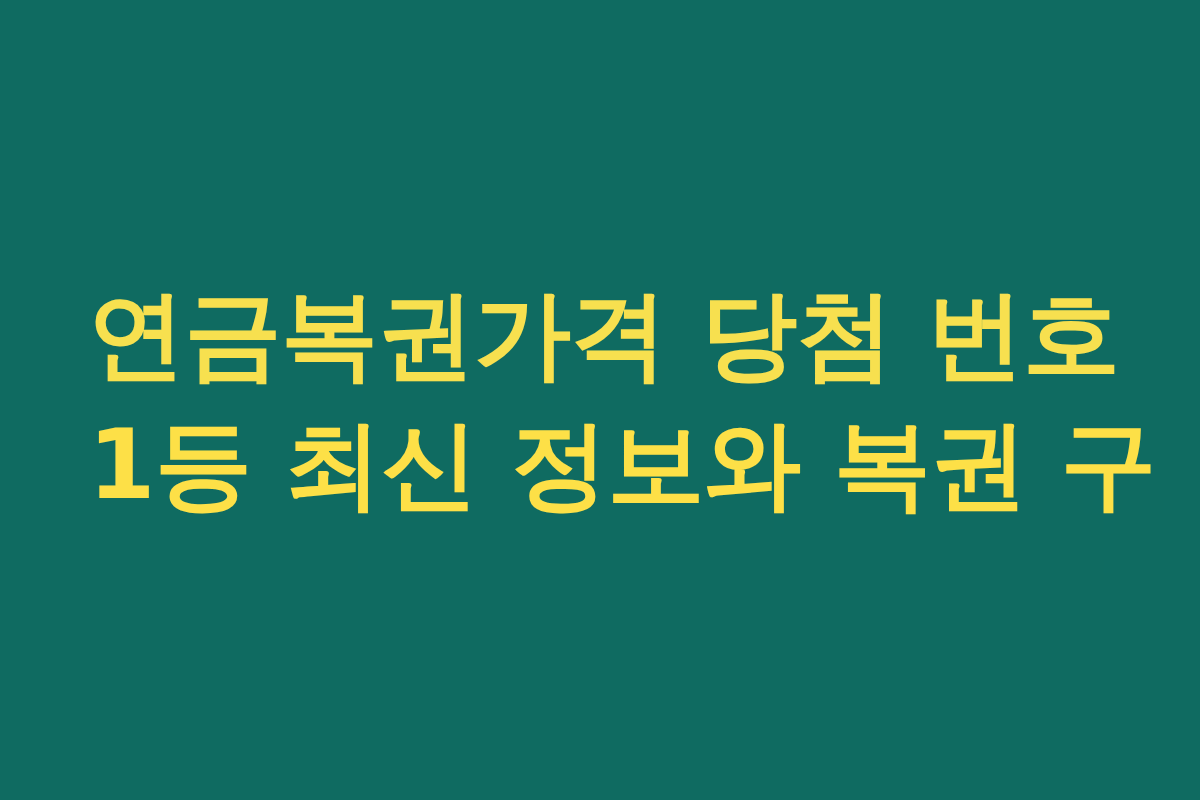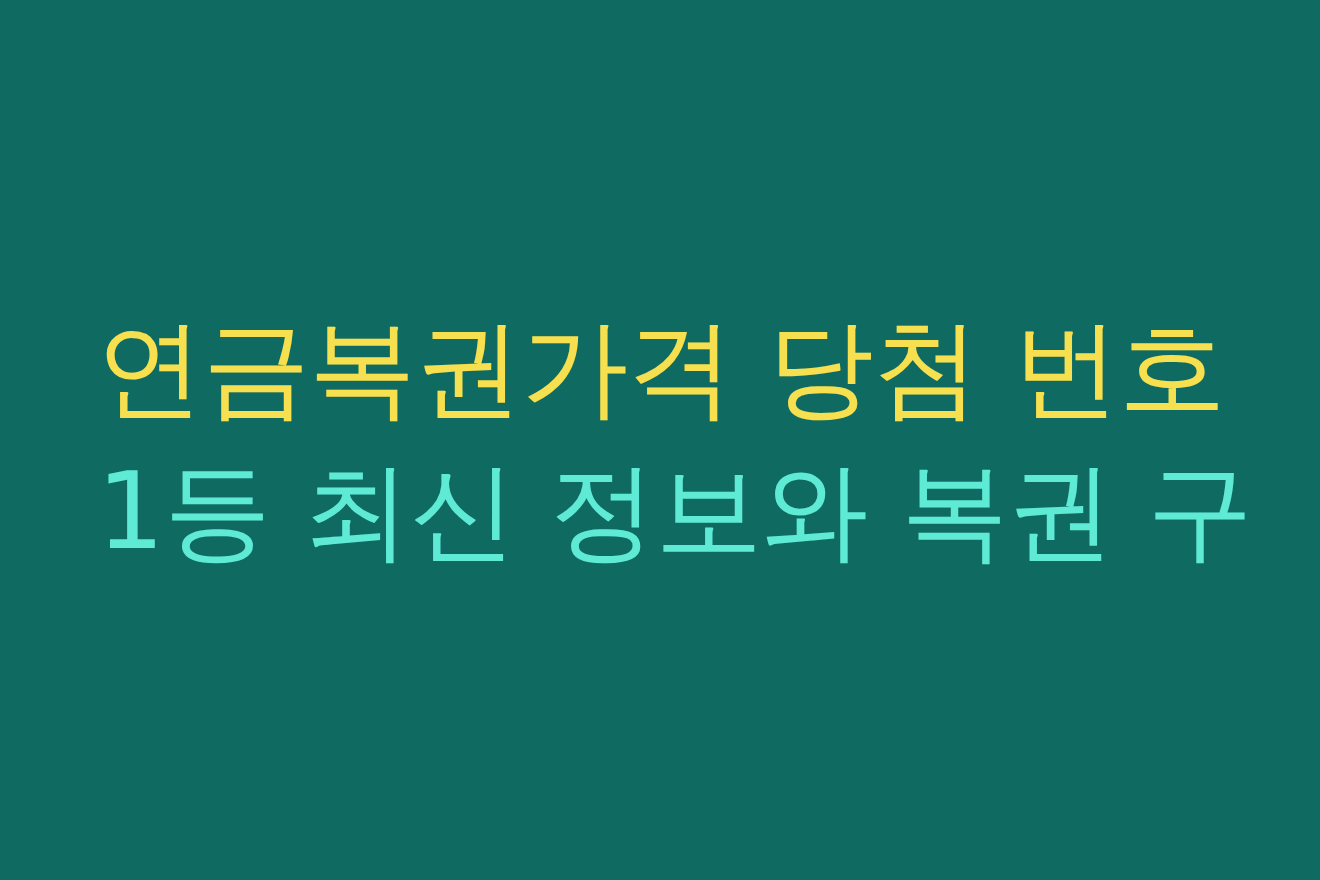--- a/index.html
+++ b/index.html
@@ -30,21 +30,21 @@
   #title-block {
     display: block;
     width: 100%;
     margin: 0;
     padding: 0;
   }
 
   .title-line {
     display: block;
     font-family: "DejaVu Sans", "Liberation Sans", sans-serif;
-    font-weight: 400;
+    font-weight: 700;
     font-size: 97px;
     line-height: 130px;
     letter-spacing: -0.5px;
     white-space: pre;
     margin: 0;
     padding: 0;
     text-align: left;
   }
 
   
@@ -54,18 +54,18 @@
 </style>
 </head>
 <body>
 
 <div id="thumbnail-card" style="background: rgb(15, 107, 97);">
 
   <div id="title-block" style="text-align: left;">
 
     <span class="title-line" style="color: rgb(247, 224, 79);">연금복권가격 당첨 번호</span>
 
-    <span class="title-line" style="color: #5eead4;">1등 최신 정보와 복권 구</span>
+    <span class="title-line" style="color: #fde047;">1등 최신 정보와 복권 구</span>
 
 
   </div>
 
 </div>
 
 </body></html>

